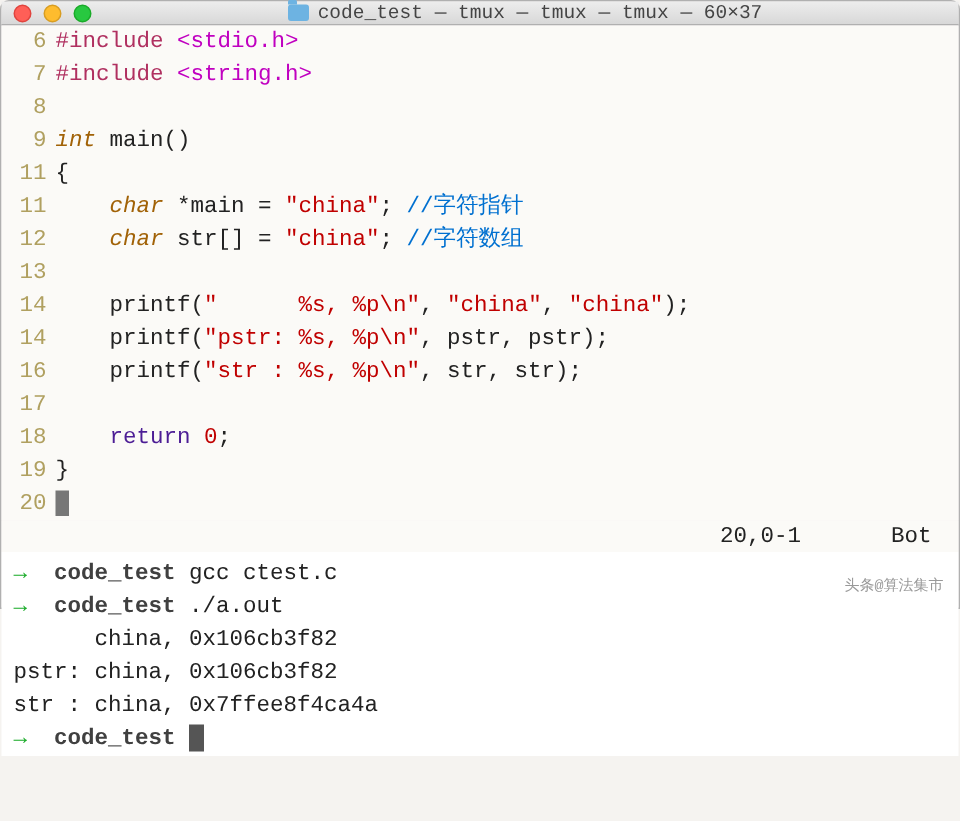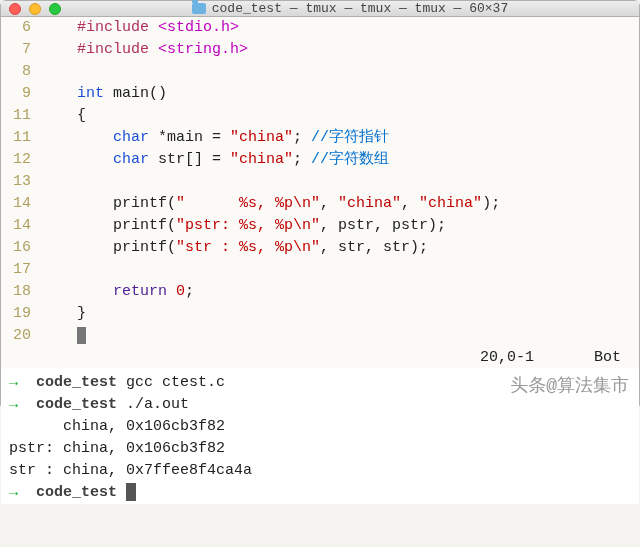--- a/index.html
+++ b/index.html
@@ -10,39 +10,39 @@
   .traffic span { width: 12px; height: 12px; border-radius: 50%; display: inline-block; }
   .t-red { background:#ff5f57; border:1px solid #e0443e; }
   .t-yel { background:#febc2e; border:1px solid #d89d22; }
   .t-grn { background:#28c840; border:1px solid #1aab29; }
   .titlecenter { flex: 1; display: flex; align-items: center; justify-content: center; gap: 6px; color:#444; }
   .folder-icon { width:14px; height:11px; background:#6db3e2; border-radius:2px; position:relative; }
   .folder-icon:before { content:""; position:absolute; top:-3px; left:0; width:6px; height:3px; background:#6db3e2; border-radius:1px 1px 0 0; }
   .editor { flex: 0 0 auto; background: #fbfaf7; display: flex; flex-direction: column; }
   .line { display: flex; white-space: pre; line-height: 22px; }
   .gutter { width: 36px; text-align: right; color: #b0a060; padding-right: 6px; }
-  .code { flex:1;margin-left:40px; }
+  .code { flex:1; }
   .pp { color:#b03060; }
   .incl { color:#c000c0; }
-  .kw-type { color:#1d4ed8; }
+  .kw-type { color:#a16207;font-style:italic; }
   .kw-ret { color:#4c1d95; }
   .ident { color:#222; }
   .str { color:#c00000; }
   .cmt { color:#0070d0; }
   .num { color:#c00000; }
   .punct { color:#222; }
   .cursor { background:#777; color:#777; }
   .statusbar { display:flex; justify-content:flex-end; gap:60px; padding:2px 18px 2px 0; color:#222; background:#fbfaf7; font-size:15px; }
   .divider { height:4px; background:#1aab29; }
   .terminal { flex:1; background:#fff; padding:4px 8px 0 8px; line-height:22px; color:#222; }
   .termline { white-space:pre; }
   .arrow { color:#1aab29; font-weight:bold; }
   .prompt-dir { color:#404040; font-weight:bold; }
   .termcursor { background:#555; display:inline-block; width:10px; height:18px; vertical-align:middle; }
-  .watermark { position:absolute; right:10px; bottom:8px; color:#999; font-size:18px; }
+  .watermark { position:absolute; right:10px; bottom:8px; color:#999; font-size:10px; }
   .window { position:relative; }
 </style>
 </head>
 <body>
 
 <div class="window">
   <div class="titlebar">
     <div class="traffic">
       <span class="t-red"></span>
       <span class="t-yel"></span>

